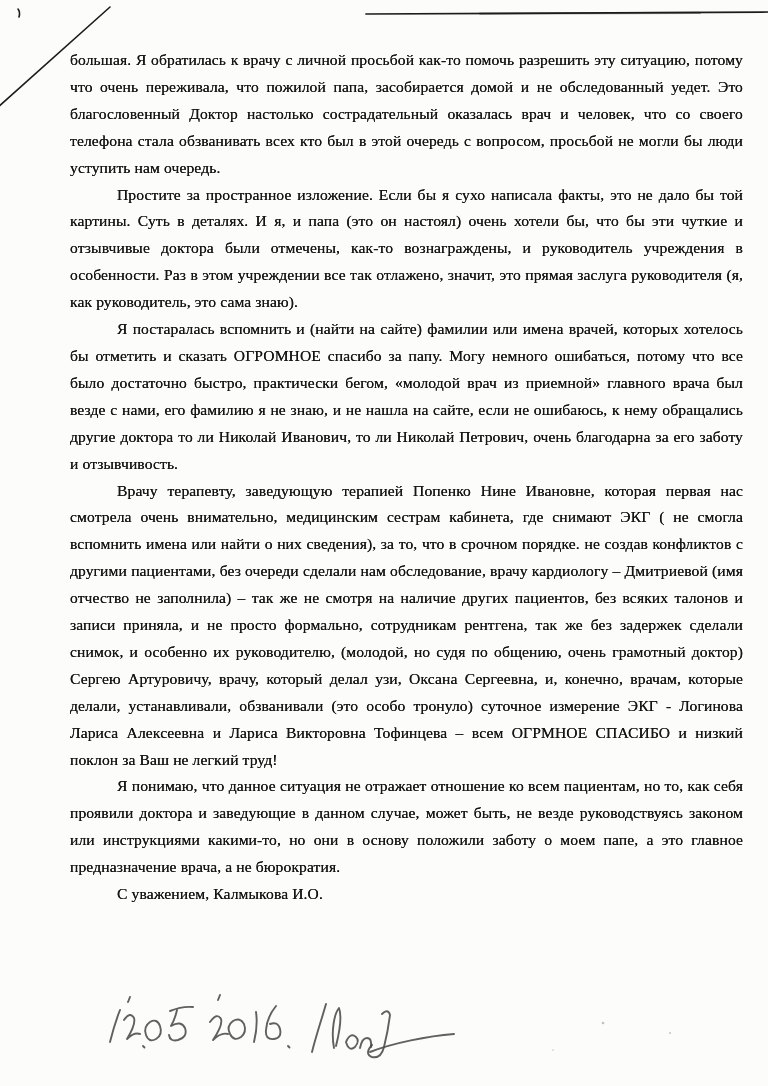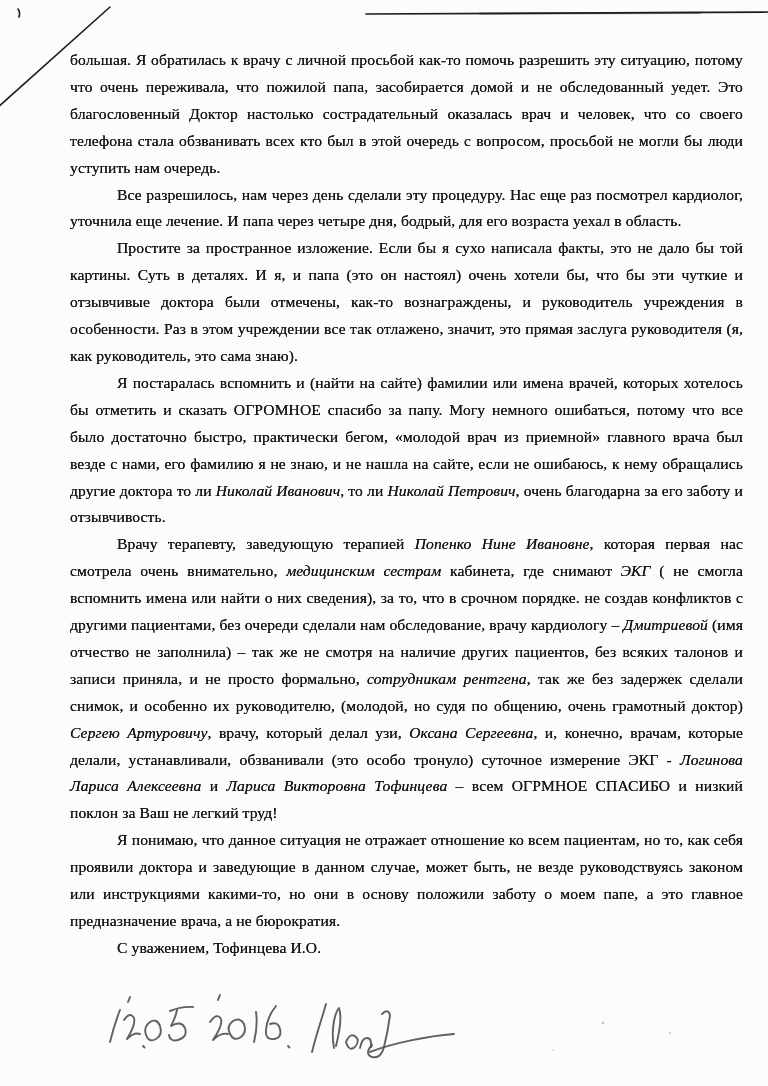--- a/index.html
+++ b/index.html
@@ -26,21 +26,21 @@
     text-align:justify;
     
     text-shadow:0 0 .55px currentColor;
     letter-spacing:.1px;
   }
   .para{
     margin:0;
     text-indent:47px;
   }
   .para.no-indent{text-indent:0;}
-  .it{font-style:italic;}
+  .it{}
   .overlay{
     position:absolute;
     left:0;top:0;
     width:768px;height:1086px;
     pointer-events:none;
   }
   .artifact-stroke{
     stroke:var(--artifact,#1c1c1c);
     stroke-linecap:round;
     fill:none;
@@ -54,26 +54,25 @@
     opacity:.88;
   }
 </style>
 </head>
 <body style="--paper: #fcfcfb; --ink: #161616; --pen: #4a4a4a; --artifact: #1c1c1c;">
 
 <div class="page">
 
   <div class="letter-body">
       <p class="para no-indent"><span>большая. Я обратилась к врачу с личной просьбой как-то помочь разрешить эту ситуацию, потому что очень переживала, что пожилой папа, засобирается домой и не обследованный уедет. Это благословенный Доктор настолько сострадательный оказалась врач и человек, что со своего телефона стала обзванивать всех кто был в этой очередь с вопросом, просьбой не могли бы люди уступить нам очередь.</span></p>
-      <p class="para"><span>Все разрешилось, нам через день сделали эту процедуру. Нас еще раз посмотрел кардиолог, уточнила еще лечение. И папа через четыре дня, бодрый, для его возраста уехал в область.</span></p>
       <p class="para"><span>Простите за пространное изложение. Если бы я сухо написала факты, это не дало бы той картины. Суть в деталях. И я, и папа (это он настоял) очень хотели бы, что бы эти чуткие и отзывчивые доктора были отмечены, как-то вознаграждены, и руководитель учреждения в особенности. Раз в этом учреждении все так отлажено, значит, это прямая заслуга руководителя (я, как руководитель, это сама знаю).</span></p>
       <p class="para"><span>Я постаралась вспомнить и (найти на сайте) фамилии или имена врачей, которых хотелось бы отметить и сказать ОГРОМНОЕ спасибо за папу. Могу немного ошибаться, потому что все было достаточно быстро, практически бегом, «молодой врач из приемной» главного врача был везде с нами, его фамилию я не знаю, и не нашла на сайте, если не ошибаюсь, к нему обращались другие доктора то ли </span><span class="it">Николай Иванович</span><span>, то ли </span><span class="it">Николай Петрович</span><span>, очень благодарна за его заботу и отзывчивость.</span></p>
       <p class="para"><span>Врачу терапевту, заведующую терапией </span><span class="it">Попенко Нине Ивановне</span><span>, которая первая нас смотрела очень внимательно, </span><span class="it">медицинским сестрам</span><span> кабинета, где снимают </span><span class="it">ЭКГ</span><span> ( не смогла вспомнить имена или найти о них сведения), за то, что в срочном порядке. не создав конфликтов с другими пациентами, без очереди сделали нам обследование, врачу кардиологу – </span><span class="it">Дмитриевой</span><span> (имя отчество не заполнила) – так же не смотря на наличие других пациентов, без всяких талонов и записи приняла, и не просто формально, </span><span class="it">сотрудникам рентгена</span><span>, так же без задержек сделали снимок, и особенно их руководителю, (молодой, но судя по общению, очень грамотный доктор) </span><span class="it">Сергею Артуровичу</span><span>, врачу, который делал узи, </span><span class="it">Оксана Сергеевна</span><span>, и, конечно, врачам, которые делали, устанавливали, обзванивали (это особо тронуло) суточное измерение ЭКГ - </span><span class="it">Логинова Лариса Алексеевна</span><span> и </span><span class="it">Лариса Викторовна Тофинцева</span><span> – всем ОГРМНОЕ СПАСИБО и низкий поклон за Ваш не легкий труд!</span></p>
       <p class="para"><span>Я понимаю, что данное ситуация не отражает отношение ко всем пациентам, но то, как себя проявили доктора и заведующие в данном случае, может быть, не везде руководствуясь законом или инструкциями какими-то, но они в основу положили заботу о моем папе, а это главное предназначение врача, а не бюрократия.</span></p>
-      <p class="para"><span>С уважением, Тофинцева И.О.</span></p>
+      <p class="para"><span>С уважением, Калмыкова И.О.</span></p>
     </div>
 
   <svg class="overlay" viewBox="0 0 768 1086" xmlns="http://www.w3.org/2000/svg">
 
     <g>
       <path class="artifact-stroke" d="M110,7 L-3,108" stroke-width="1.6"></path>
     </g>
 
     <g>
       <path class="artifact-stroke" d="M18,9 q2.5,3 1,8" stroke-width="1.6"></path>

